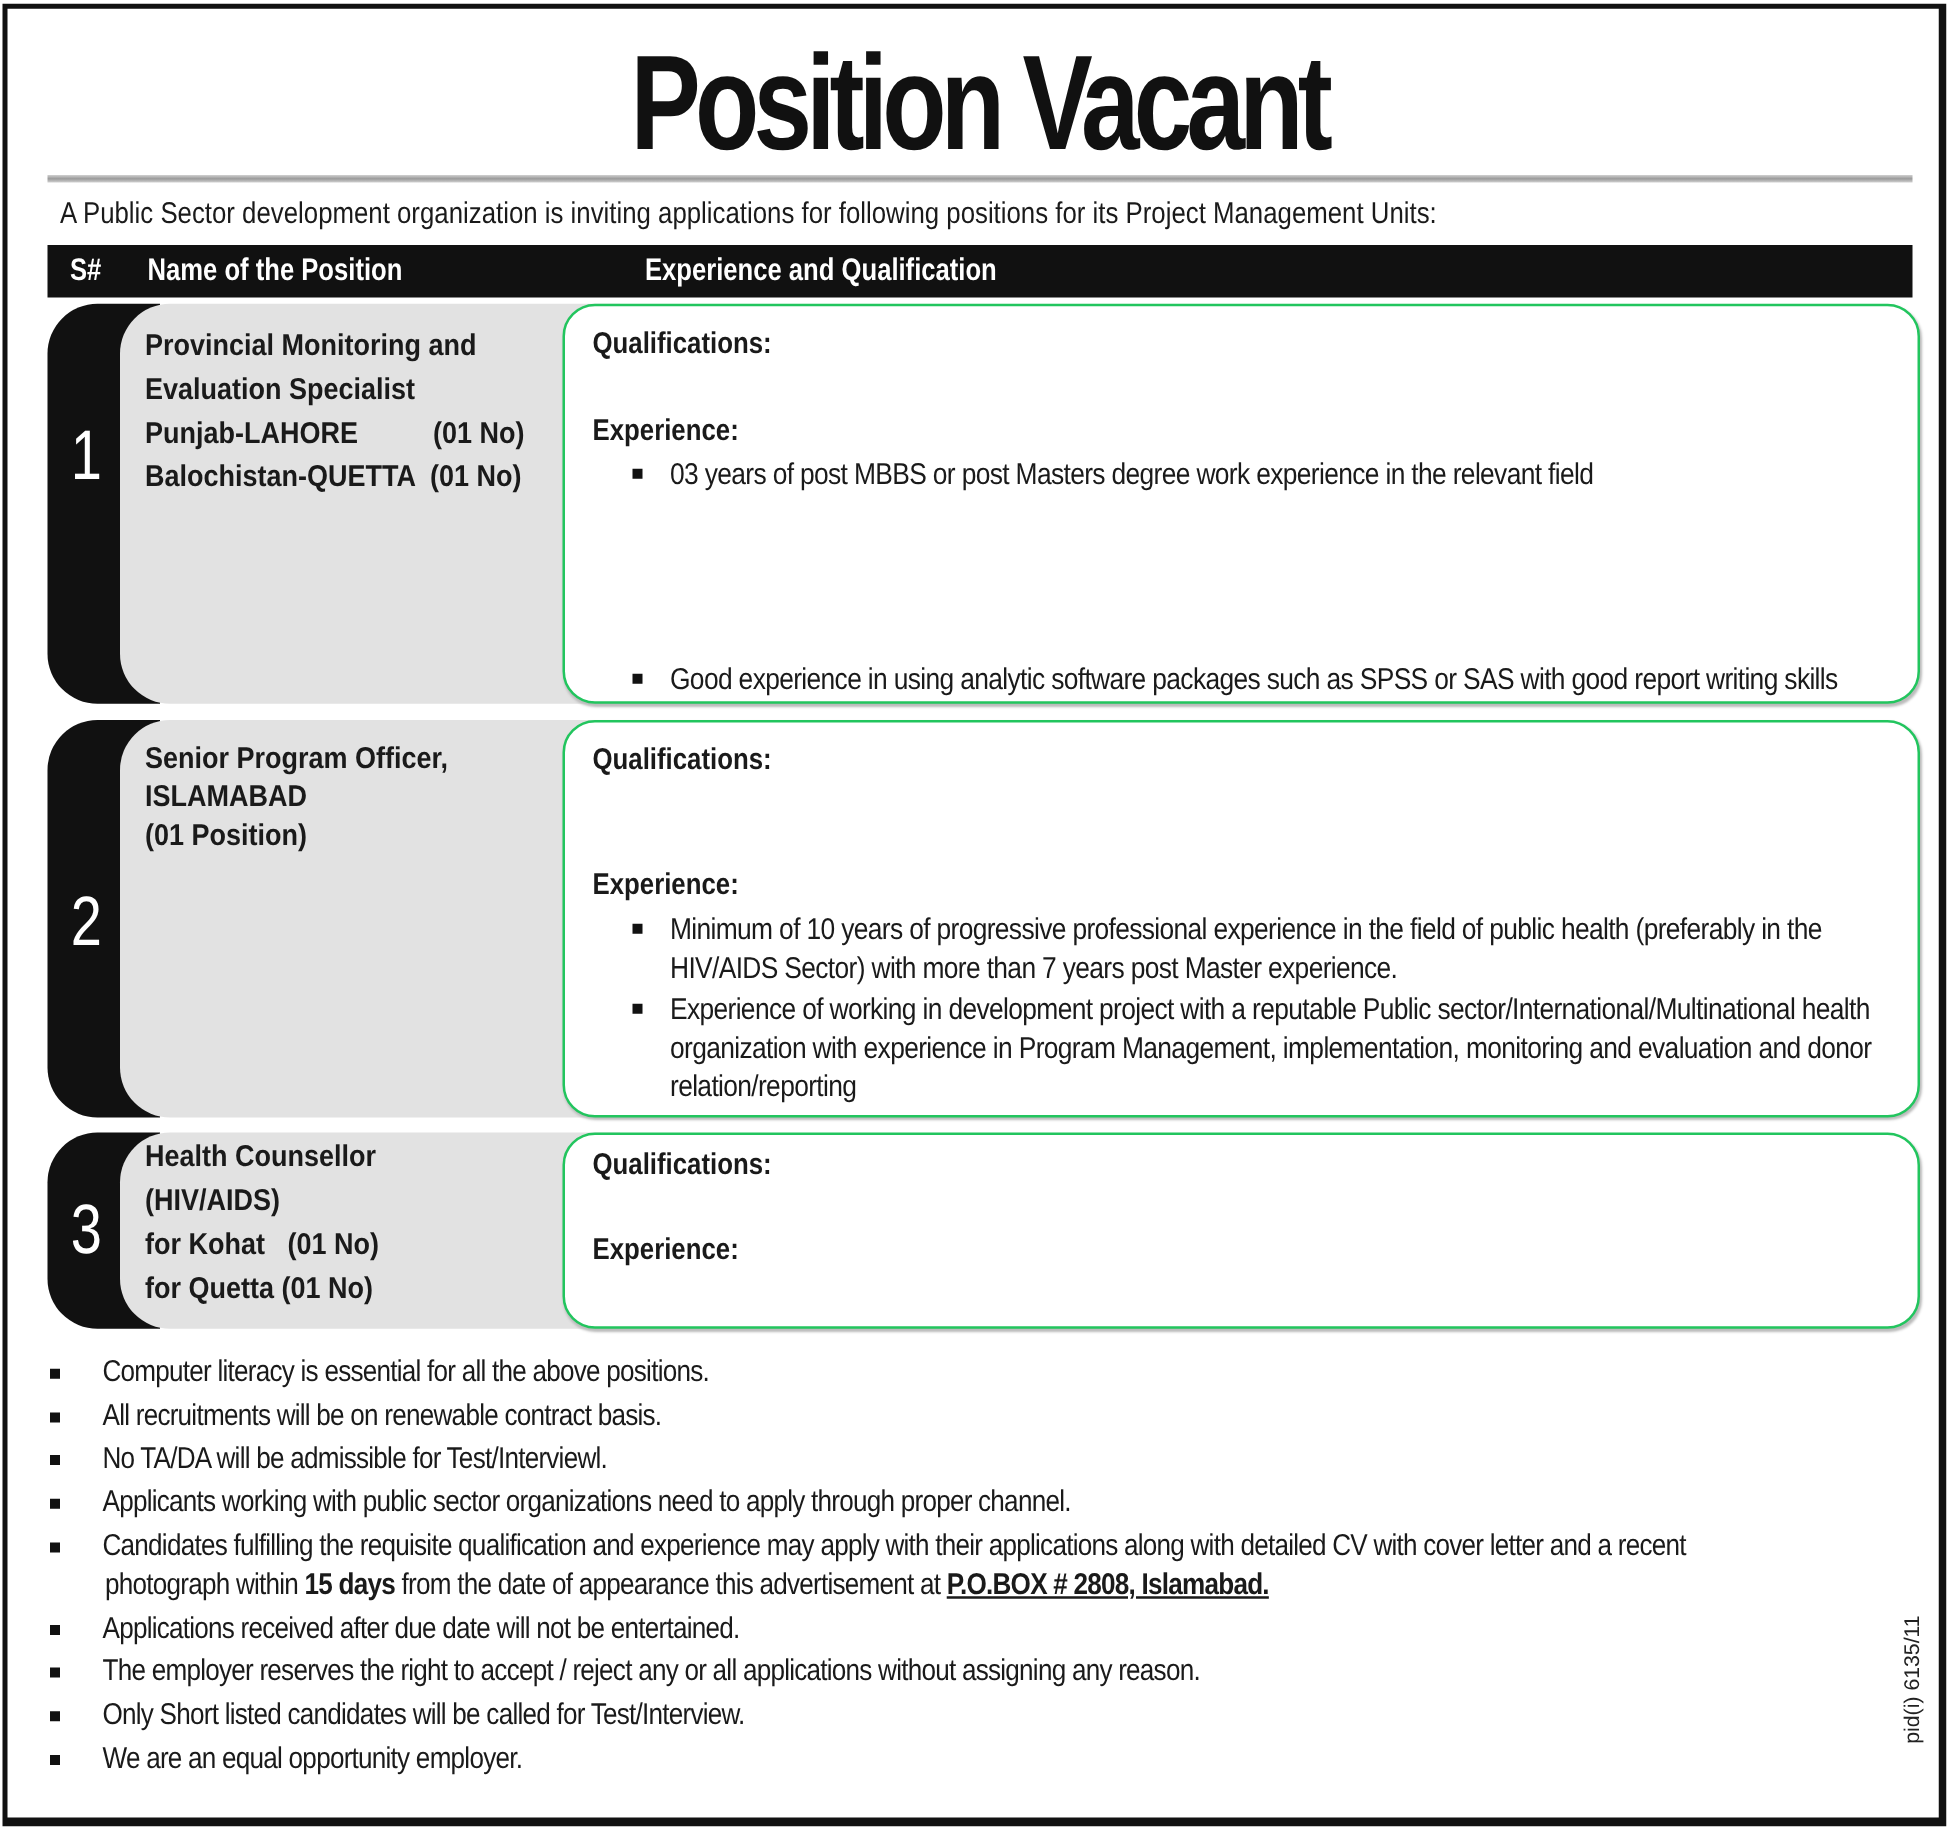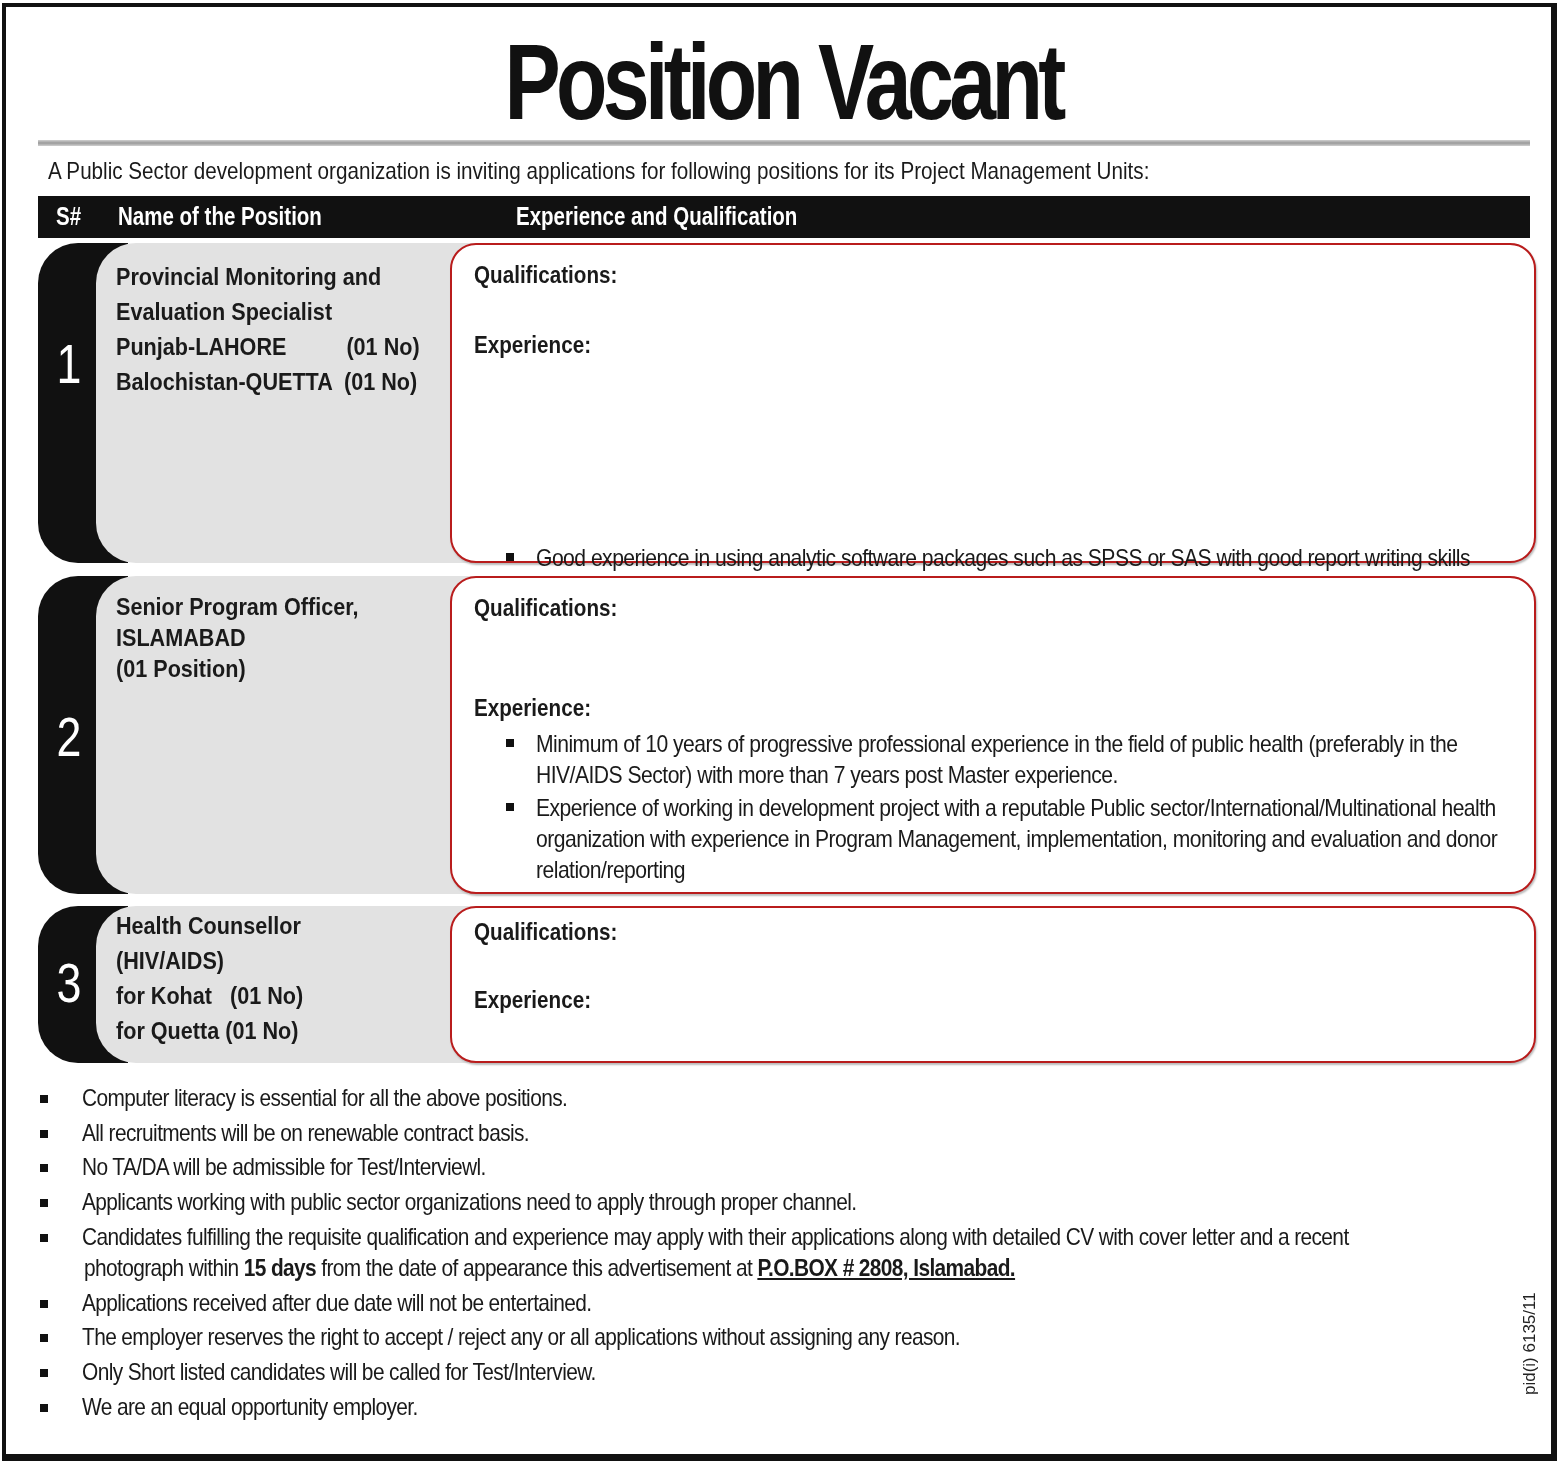--- a/index.html
+++ b/index.html
@@ -8,21 +8,21 @@
   .title { position:absolute; left:0; width:100%; top:28px; text-align:center; font-family:"Liberation Sans", sans-serif; font-weight:bold; font-size:108px; letter-spacing:-6px; transform:scaleX(0.78); transform-origin:center; color:#111; line-height:1; }
   .rule { position:absolute; left:38px; top:140px; width:1492px; height:6px; background:linear-gradient(#d0d0d0,#9a9a9a,#d0d0d0); }
   .intro { position:absolute; left:48px; top:157px; font-size:24px; transform:scaleX(0.86); transform-origin:left; white-space:nowrap; }
   .thead { position:absolute; left:38px; top:196px; width:1492px; height:42px; background:#111; color:#fff; font-weight:bold; font-size:25px; }
   .thead span { position:absolute; top:6px; transform:scaleX(0.82); transform-origin:left; white-space:nowrap; }
   .row { position:absolute; left:38px; width:1498px; }
   .row .num-tab { position:absolute; left:0; top:0; bottom:0; width:90px; background:#111; border-radius:40px 0 0 40px; }
   .row .name-cell { position:absolute; left:58px; top:0; bottom:0; width:400px; background:#e2e2e2; border-radius:40px 0 0 40px; }
   .row .num { position:absolute; left:0; width:62px; color:#fff; font-size:56px; text-align:center; transform:scaleX(0.8); }
   .row .name { position:absolute; left:78px; top:16px; font-weight:bold; font-size:24px; line-height:35px; white-space:pre; transform:scaleX(0.9); transform-origin:left; }
-  .row .detail { position:absolute; left:412px; top:0; bottom:0; right:0; background:#fff; border:2px solid #b91c1c; border-radius:26px; box-shadow:1px 2px 2px #bbb; }
+  .row .detail { position:absolute; left:412px; top:0; bottom:0; right:0; background:#fff; border:2px solid #22c55e; border-radius:26px; box-shadow:1px 2px 2px #bbb; }
   .detail .hd { position:absolute; left:22px; font-weight:bold; font-size:24px; transform:scaleX(0.86); transform-origin:left; white-space:nowrap; }
   .detail .item { position:absolute; left:84px; right:20px; font-size:24px; line-height:31px; letter-spacing:-0.6px; }
   .detail .item .txt { display:block; transform:scaleX(0.88); transform-origin:left; width:113%; }
   .detail .item .bul { position:absolute; left:-30px; top:11px; width:8px; height:8px; background:#111; }
   .notes { position:absolute; left:40px; top:1082px; }
   .note { position:absolute; left:0; font-size:24px; line-height:31px; white-space:nowrap; letter-spacing:-0.7px; }
   .note .bul { position:absolute; left:0; top:13px; width:8px; height:8px; background:#111; }
   .note .txt { position:absolute; left:42px; top:0; transform:scaleX(0.87); transform-origin:left; }
   .pid { position:absolute; left:1520px; top:1395px; font-size:17px; color:#222; transform:rotate(-90deg); transform-origin:left top; white-space:nowrap; }
   b.u { text-decoration:underline; }
@@ -46,21 +46,25 @@
   <div class="num-tab"></div>
   <div class="name-cell"></div>
   <div class="num" style="top:88px">1</div>
   <div class="name">Provincial Monitoring and
 Evaluation Specialist
 Punjab-LAHORE          (01 No)
 Balochistan-QUETTA  (01 No)</div>
   <div class="detail">
     <div class="hd" style="top:16px">Qualifications:</div>
     <div class="hd" style="top:86px">Experience:</div>
-    <div class="item" style="top:297px">
+    <div class="item" style="top:119px">
+        <span class="bul"></span>
+        <span class="txt">03 years of post MBBS or post Masters degree work experience in the relevant field</span>
+      </div>
+    <div class="item" style="top:283px">
         <span class="bul"></span>
         <span class="txt">Good experience in using analytic software packages such as SPSS or SAS with good report writing skills</span>
       </div>
   </div>
 </div>
 
 <div class="row" style="top:576px;height:318px;">
   <div class="num-tab"></div>
   <div class="name-cell"></div>
   <div class="num" style="top:128px">2</div>

